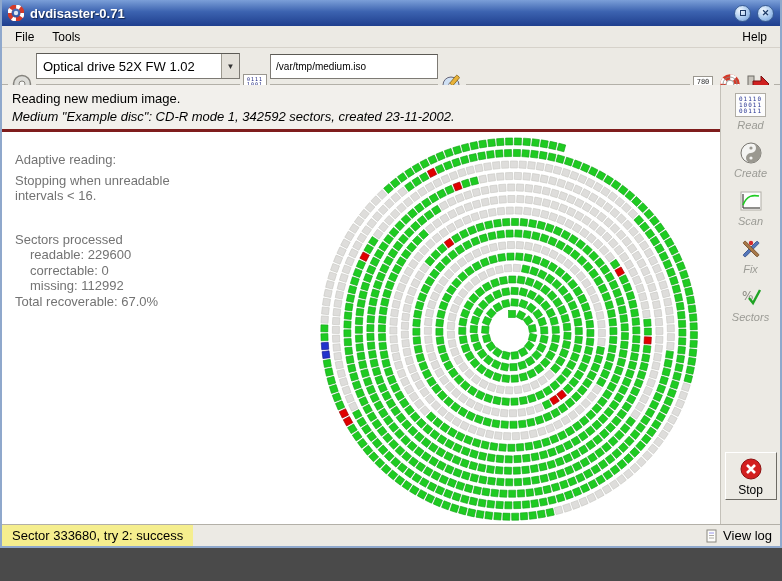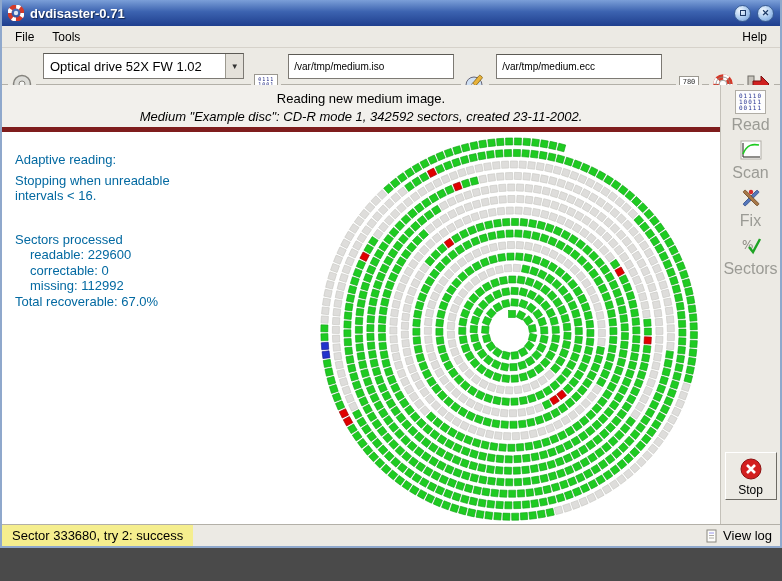--- a/index.html
+++ b/index.html
@@ -30,21 +30,21 @@
   .menubar {
     height: 22px; flex: 0 0 22px; background: #eceae4;
     display: flex; align-items: center; padding: 0 4px; font-size: 12px;
     border-bottom: 1px solid #d6d2ca;
   }
   .menu-item { padding: 2px 9px; color: #000; cursor: pointer; }
   .menu-spacer { flex: 1; }
   
   .toolbar {
     height: 37px; flex: 0 0 37px; background: #eceae4;
-    display: flex; align-items: center; padding: 0 6px; gap: 7px;
+    display: flex; align-items: center; padding: 0 6px; 
     border-bottom: 1px solid #b3b0a8;
   }
   .tool-btn {
     background: #eceae4; border: 1px solid transparent; padding: 2px;
     display: inline-flex; align-items: center; justify-content: center; cursor: pointer; margin-top: 36px;
   }
   .combo {
     width: 204px; height: 26px; background: #fff;
     border: 1px solid #7d7a74; border-top-color: #5c5a55;
     display: flex; align-items: center; cursor: pointer;
@@ -69,42 +69,42 @@
     background: #fff; border: 1px solid #9a978f; padding: 1px 2px; display: inline-block; text-align: center;
   }
   .pref-card .pref-txt { font-family: "DejaVu Sans Mono", monospace; font-size: 7px; color: #333; display: block; line-height: 8px; }
   .pref-swatches { display: flex; gap: 1px; justify-content: center; }
   .pref-swatches i { width: 4px; height: 4px; display: inline-block; }
   
   .content-row { flex: 1; display: flex; min-height: 0; }
   .main-col { flex: 1; display: flex; flex-direction: column; min-width: 0; }
   .msg-area {
     height: 47px; flex: 0 0 47px; background: #f2f0ec; padding: 5px 10px;
-    border-bottom: 5px solid #7f1d1d; font-size: 13px; line-height: 18px; text-align: center;
+    border-bottom: 3px solid #7f1d1d; font-size: 13px; line-height: 18px;
   }
   .msg-line2 { font-style: italic; }
   .canvas {
     flex: 1; background: #fff; position: relative; overflow: hidden;
   }
-  .panel-text { position: absolute; left: 13px; top: 20px; font-size: 13px; line-height: 15.5px; color: #0369a1; }
+  .panel-text { position: absolute; left: 13px; top: 20px; font-size: 13px; line-height: 15.5px; color: #737373; }
   .panel-text .gap-sm { height: 5px; }
   .panel-text .gap-lg { height: 28px; }
   .panel-text .indent { padding-left: 15px; }
   .spiral-svg { position: absolute; inset: 0; }
   
   .sidebar {
     width: 60px; flex: 0 0 60px; background: #eceae4; border-left: 1px solid #c4c1b9;
     display: flex; flex-direction: column; align-items: center; padding-top: 3px;
   }
   .side-btn {
     width: 54px; height: 46px; margin-bottom: 2px;
     display: flex; flex-direction: column; align-items: center; justify-content: center;
     cursor: pointer; gap: 1px;
   }
-  .side-btn .side-label { font-size: 16px; color: #9b9b95; }
+  .side-btn .side-label { font-size: 11px; color: #9b9b95; font-style: italic; }
   .side-icon { height: 26px; display: flex; align-items: center; justify-content: center; }
   .bin-card-lg {
     background: #fdfdfd; border: 1px solid #b0ada5; padding: 2px 3px;
     font-family: "DejaVu Sans Mono", monospace; color: #283593; line-height: 6px; font-size: 6px;
   }
   .bin-card-lg span { display: block; letter-spacing: 1px; }
   .side-stretch { flex: 1; }
   .stop-btn {
     width: 52px; height: 48px; margin-bottom: 24px; background: #eceae4;
     border: 1px solid; border-color: #ffffff #6d6b65 #6d6b65 #ffffff;
@@ -172,21 +172,20 @@
       </span>
     </span>
     <input class="entry" type="text" value="/var/tmp/medium.iso" style="">
     <span class="tool-btn">
       <svg width="22" height="22" viewBox="0 0 22 22">
         <circle cx="10" cy="12" r="8" fill="#cfe0f4" stroke="#667" stroke-width="1"></circle>
         <circle cx="10" cy="12" r="2.4" fill="#fff" stroke="#889" stroke-width="1"></circle>
         <rect x="12" y="2" width="4" height="11" rx="1" fill="#e8b23a" stroke="#8a6a1c" stroke-width="0.8" transform="rotate(40 14 7)"></rect>
       </svg>
     </span>
-    <input class="entry" type="text" value="/var/tmp/medium.ecc" style="">
     <span class="toolbar-spacer"></span>
     <span class="tool-btn">
       <span class="pref-card">
         <span class="pref-txt">780</span>
         <span class="pref-swatches">
             <i style="background:#d43a2a"></i>
             <i style="background:#e8c23a"></i>
             <i style="background:#3a5fd4"></i>
           </span>
       </span>
@@ -1360,20 +1359,31 @@
             <span>01110</span>
             <span>10011</span>
             <span>00111</span>
           </span>
         </span>
         <span class="side-label">Read</span>
       </div>
       <div class="side-btn">
         <span class="side-icon">
           <svg width="24" height="24" viewBox="0 0 24 24">
+            <circle cx="12" cy="12" r="10" fill="#f4f4f2" stroke="#77756f" stroke-width="1"></circle>
+            <path d="M12 2 a10 10 0 0 1 0 20 a5 5 0 0 1 0 -10 a5 5 0 0 0 0 -10 z" fill="#9a9890"></path>
+            <circle cx="12" cy="7" r="1.6" fill="#9a9890"></circle>
+            <circle cx="12" cy="17" r="1.6" fill="#f4f4f2"></circle>
+          </svg>
+        </span>
+        <span class="side-label">Create</span>
+      </div>
+      <div class="side-btn">
+        <span class="side-icon">
+          <svg width="24" height="24" viewBox="0 0 24 24">
             <rect x="2" y="3" width="20" height="18" fill="#fdfdfd" stroke="#b0ada5" stroke-width="1"></rect>
             <polyline points="4,19 4,5" stroke="#44423c" stroke-width="1.2" fill="none"></polyline>
             <polyline points="4,19 21,19" stroke="#44423c" stroke-width="1.2" fill="none"></polyline>
             <path d="M4 16 C 8 6, 14 6, 20 7" stroke="#1ecb21" stroke-width="1.6" fill="none"></path>
           </svg>
         </span>
         <span class="side-label">Scan</span>
       </div>
       <div class="side-btn">
         <span class="side-icon">

